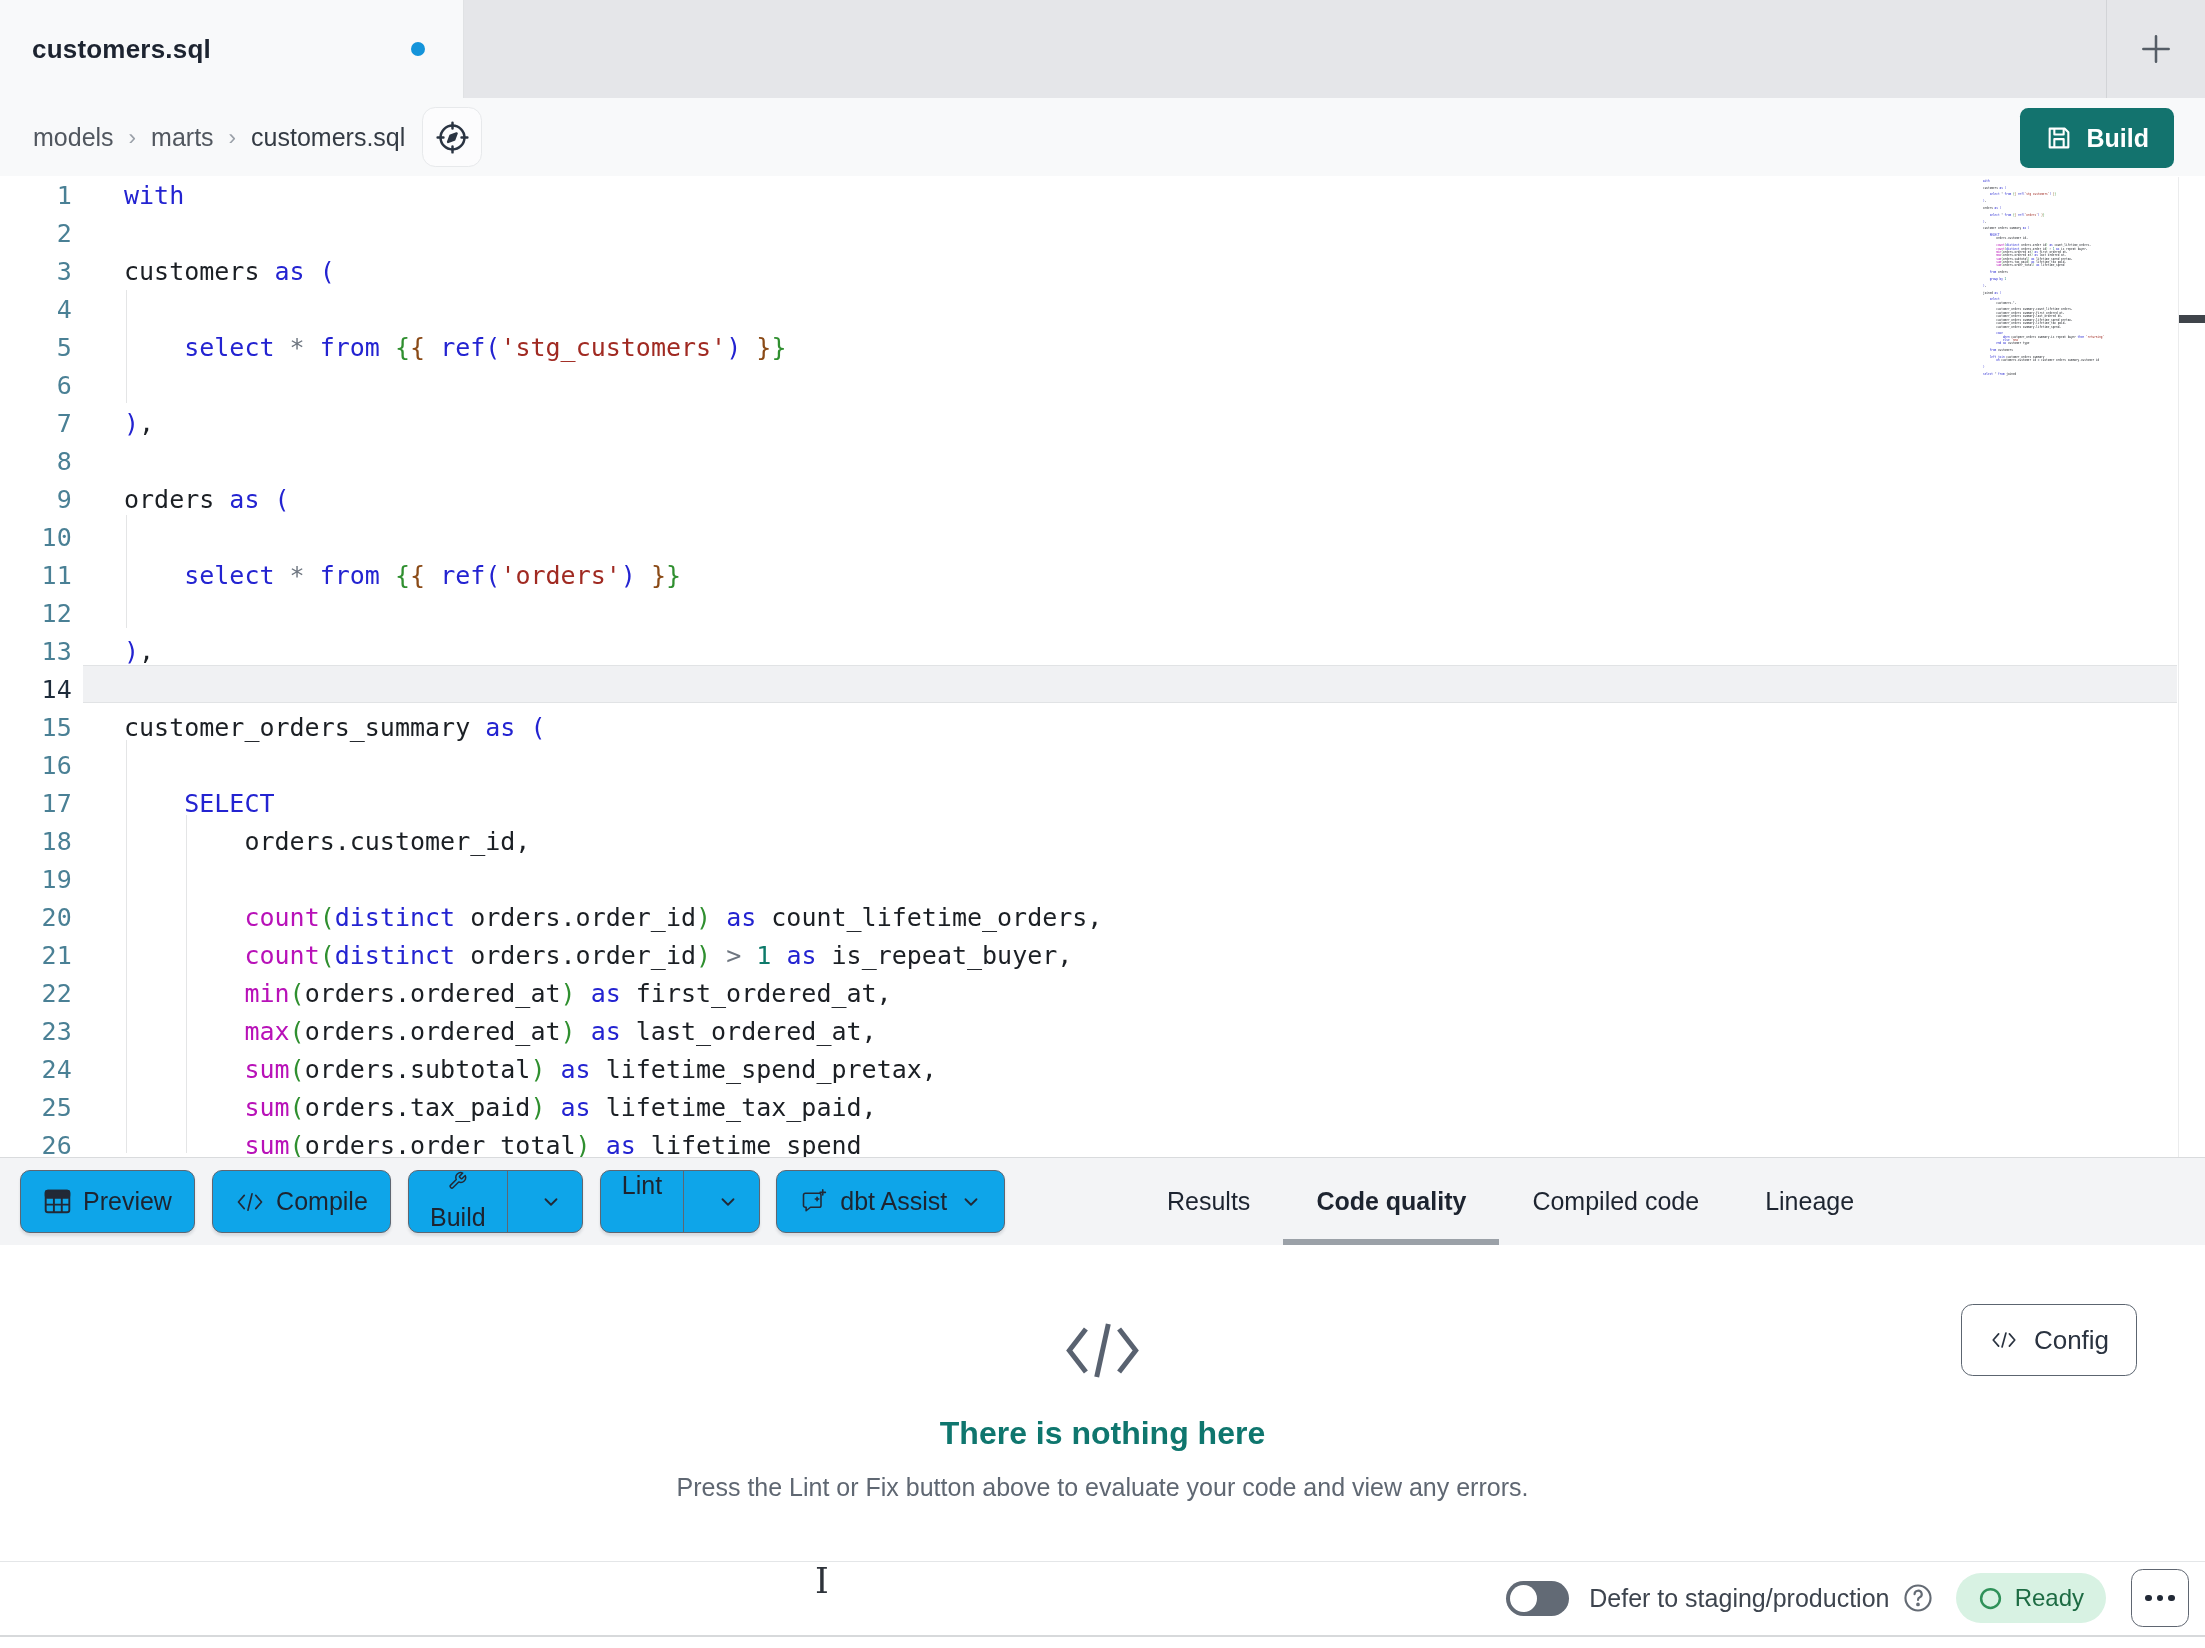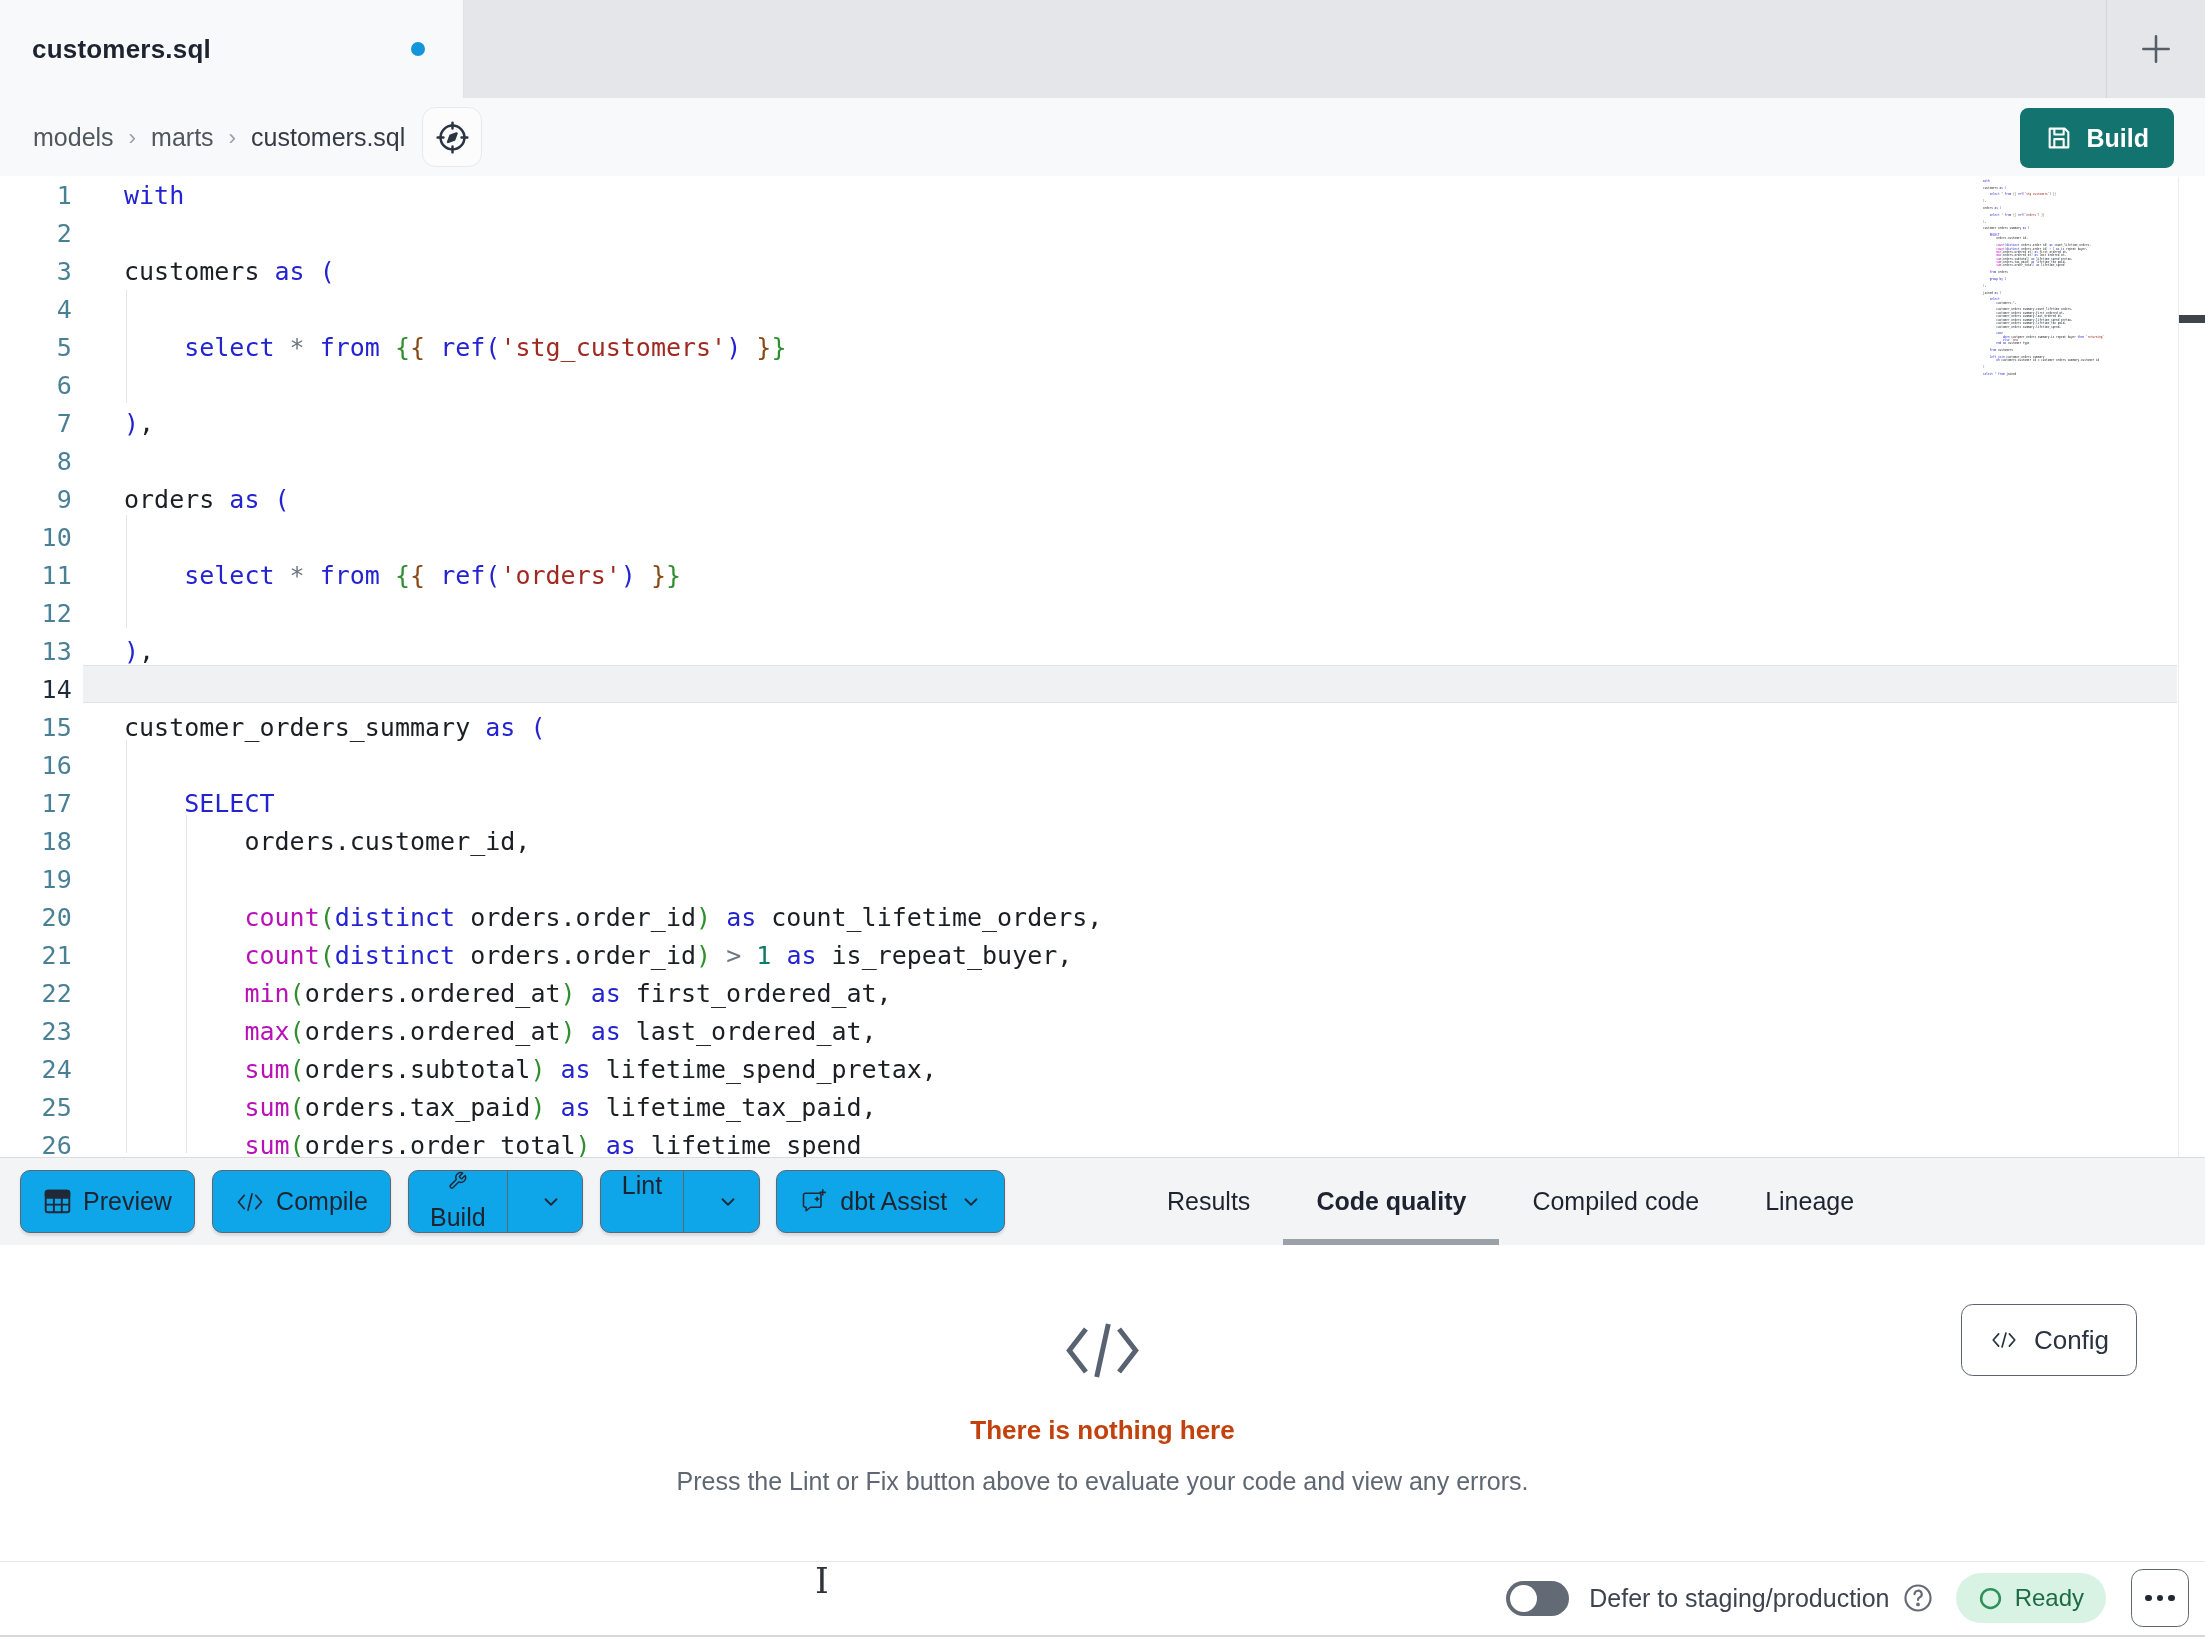--- a/index.html
+++ b/index.html
@@ -97,21 +97,21 @@
 
   #panel-tabs { position:absolute; left:1134px; top:1157px; height:88px; display:flex; }
   .ptab { position:relative; height:100%; display:flex; align-items:center; padding:0 33px;
           font-size:25px; font-weight:500; color:#1d2430; cursor:pointer; }
   .ptab.active { font-weight:600; }
   .ptab.active::after { content:""; position:absolute; left:0; right:0; bottom:0; height:5.8px; background:#9ba1a8; }
 
   
   #panel { position:absolute; left:0; top:1246px; width:2205px; height:315px; background:#ffffff; text-align:center; }
   #empty-icon { margin:72px auto 0; width:83px; color:#596270; }
-  #empty-title { margin-top:32px; font-size:26px; font-weight:700; color:#c2410c; }
+  #empty-title { margin-top:32px; font-size:32px; font-weight:700; color:#0f766e; }
   #empty-subtitle { margin-top:21px; font-size:25px; font-weight:400; color:#5f6772; }
   .config-btn {
     position:absolute; right:68px; top:58px; height:72px; min-width:176px;
     background:#ffffff; border:1.7px solid #5c6570; border-radius:11.7px;
     display:flex; align-items:center; justify-content:center; gap:15px;
     font-size:26px; font-weight:500; color:#2a3340; padding:16px 23px; cursor:pointer;
   }
 
   
   #statusbar {

